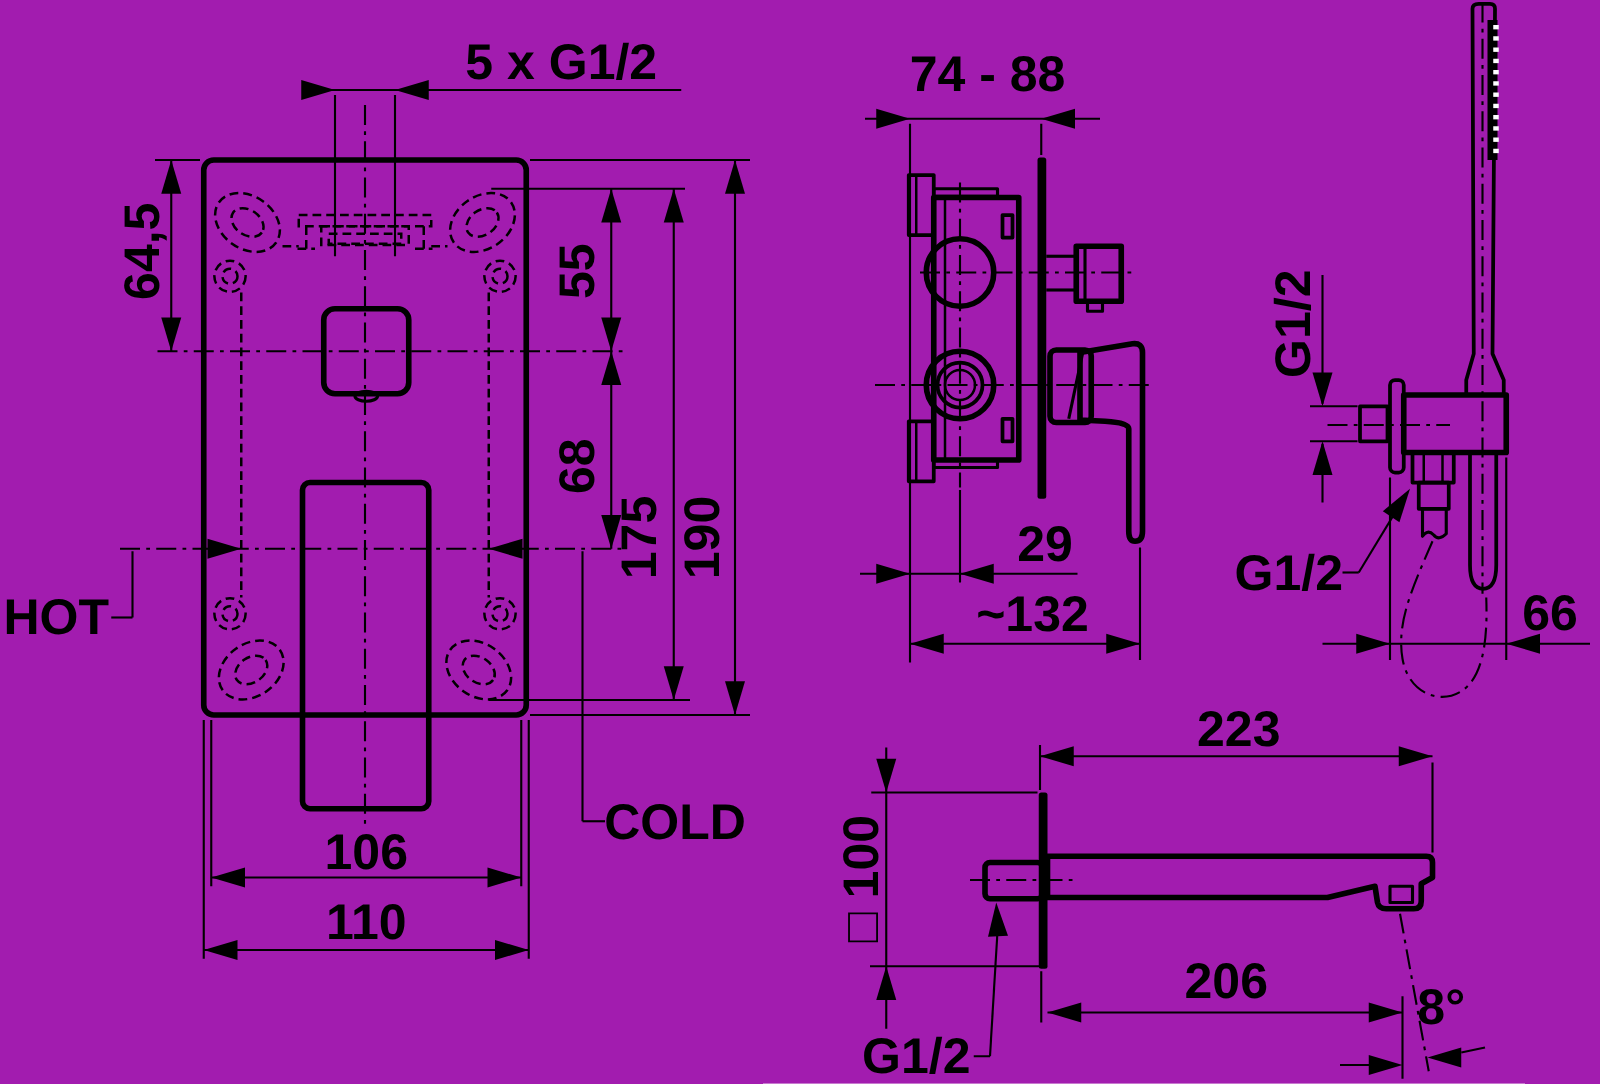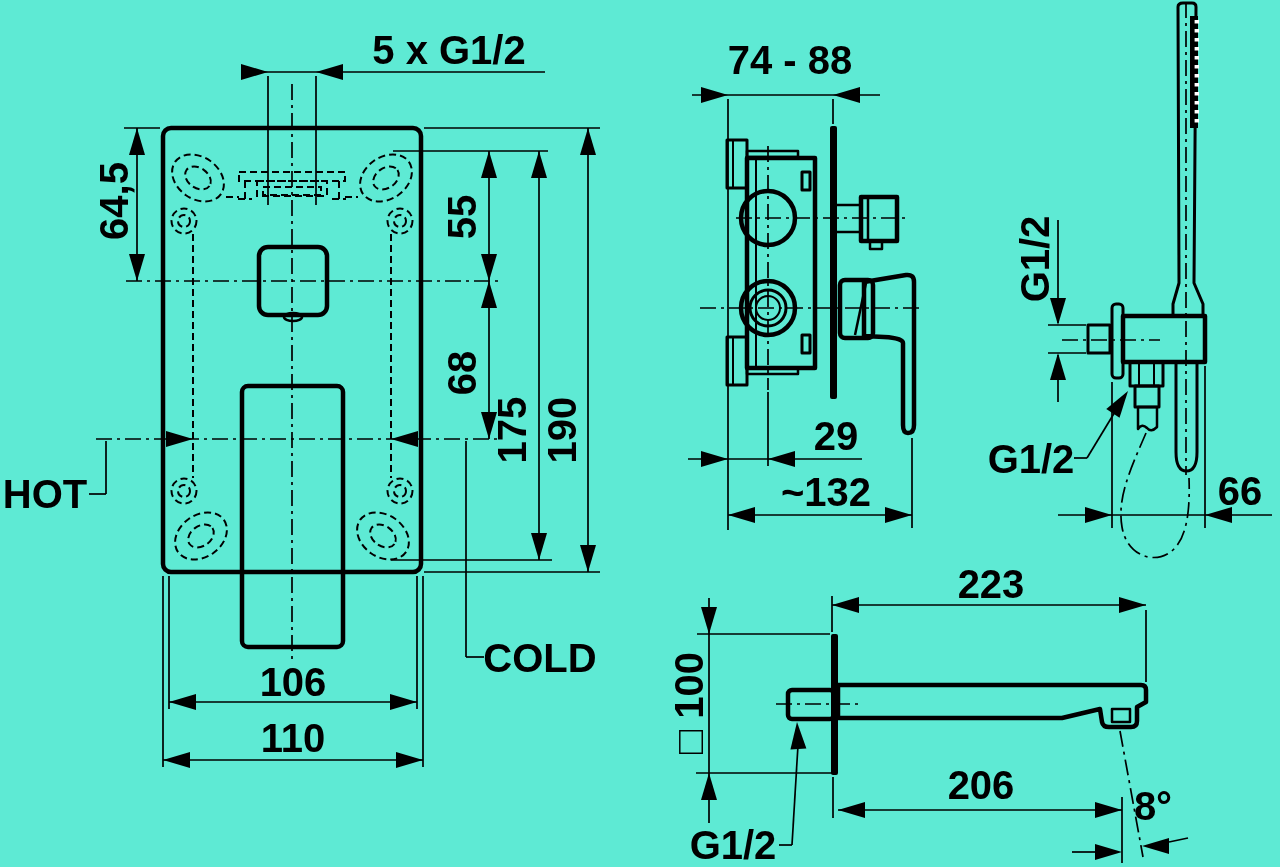--- a/index.html
+++ b/index.html
@@ -1,16 +1,16 @@
 <!DOCTYPE html>
 <html><head>
 <meta charset="utf-8">
 <style>
   html,body{margin:0;padding:0;background:#fff;}
-  .stage{width:1280px;height:867px;position:relative;background:#5eead4;overflow:hidden;}
+  .stage{width:1280px;height:867px;position:relative;background:#a21caf;overflow:hidden;}
   svg{display:block;}
   
   .thick{fill:none;stroke:#000;stroke-width:4.5;stroke-linejoin:round;stroke-linecap:round;}
   .med{fill:none;stroke:#000;stroke-width:3;stroke-linejoin:round;}
   .med2{fill:none;stroke:#000;stroke-width:2.5;stroke-linejoin:round;}
   .fine{fill:none;stroke:#000;stroke-width:2;}
   .thin{fill:none;stroke:#000;stroke-width:1.7;}
   .dash{fill:none;stroke:#000;stroke-width:2;stroke-dasharray:7 4;}
   .cline{fill:none;stroke:#000;stroke-width:1.7;stroke-dasharray:16 5 3 5;}
   .ink{fill:#000;stroke:none;}

